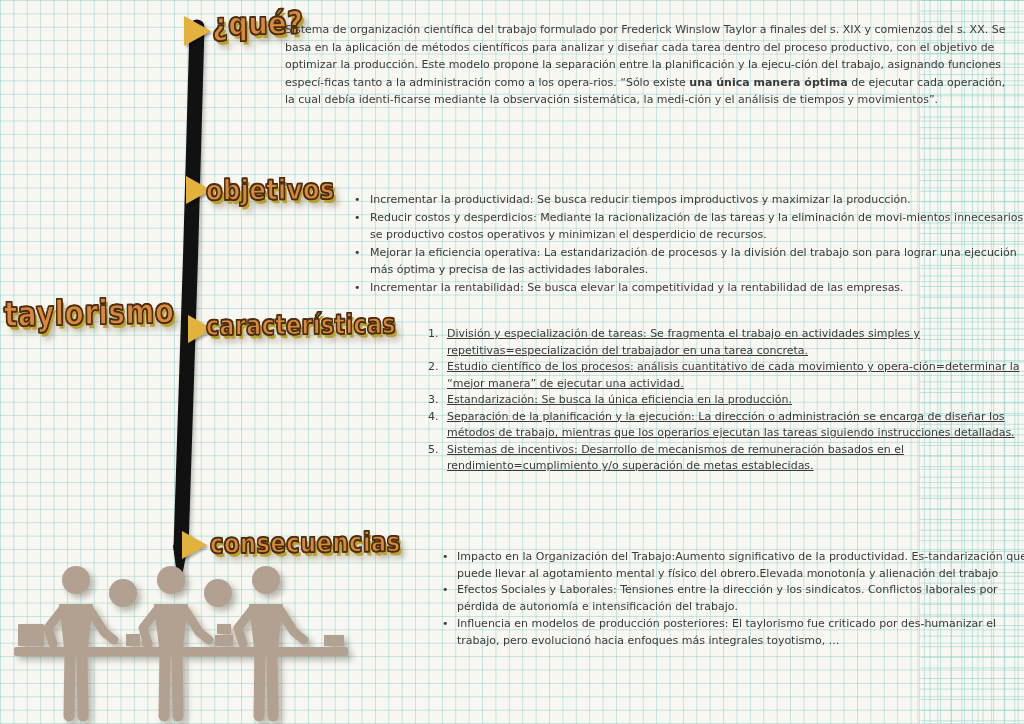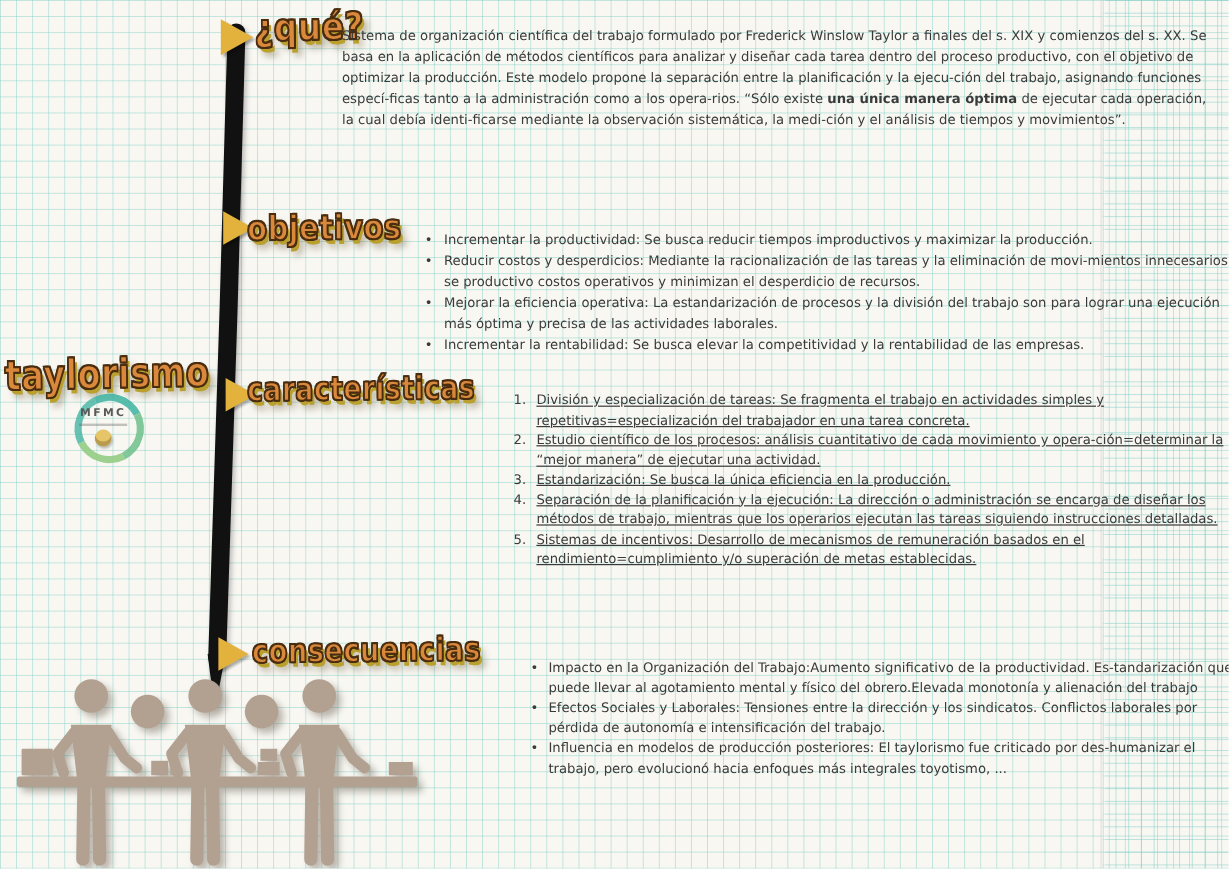--- a/index.html
+++ b/index.html
@@ -80,26 +80,20 @@
     <g style="filter:drop-shadow(2px 2px 1px rgba(0,0,0,0.3));">
       <polygon points="184,16 184,46 211,31" fill="#e2b23c"></polygon>
       <polygon points="186,176 186,204 211,190" fill="#e2b23c"></polygon>
       <polygon points="188,315 188,343 213,329" fill="#e2b23c"></polygon>
       <polygon points="182,531 182,559 207,545" fill="#e2b23c"></polygon>
     </g>
   </svg>
 
   <div class="bubble main-title">taylorismo</div>
 
-  <div class="logo">
-    <div class="logo-ring"></div>
-    <div class="logo-text">MFMC</div>
-    <div class="logo-subline"></div>
-    <div class="logo-face"></div>
-  </div>
 
   <div class="bubble lbl-que">¿qué?</div>
   <p class="body-text que-text"><span>Sistema de organización científica del trabajo formulado por Frederick Winslow Taylor a finales del s. XIX y comienzos del s. XX. Se basa en la aplicación de métodos científicos para analizar y diseñar cada tarea dentro del proceso productivo, con el objetivo de optimizar la producción. Este modelo propone la separación entre la planificación y la ejecu-ción del trabajo, asignando funciones especí-ficas tanto a la administración como a los opera-rios. “Sólo existe </span><strong>una única manera óptima</strong><span> de ejecutar cada operación, la cual debía identi-ficarse mediante la observación sistemática, la medi-ción y el análisis de tiempos y movimientos”.</span></p>
 
   <div class="bubble lbl-objetivos">objetivos</div>
   <ul class="plain body-text objetivos-list">
     <li>Incrementar la productividad: Se busca reducir tiempos improductivos y maximizar la producción.</li>
     <li>Reducir costos y desperdicios: Mediante la racionalización de las tareas y la eliminación de movi-mientos innecesarios, se productivo costos operativos y minimizan el desperdicio de recursos.</li>
     <li>Mejorar la eficiencia operativa: La estandarización de procesos y la división del trabajo son para lograr una ejecución más óptima y precisa de las actividades laborales.</li>
     <li>Incrementar la rentabilidad: Se busca elevar la competitividad y la rentabilidad de las empresas.</li>

